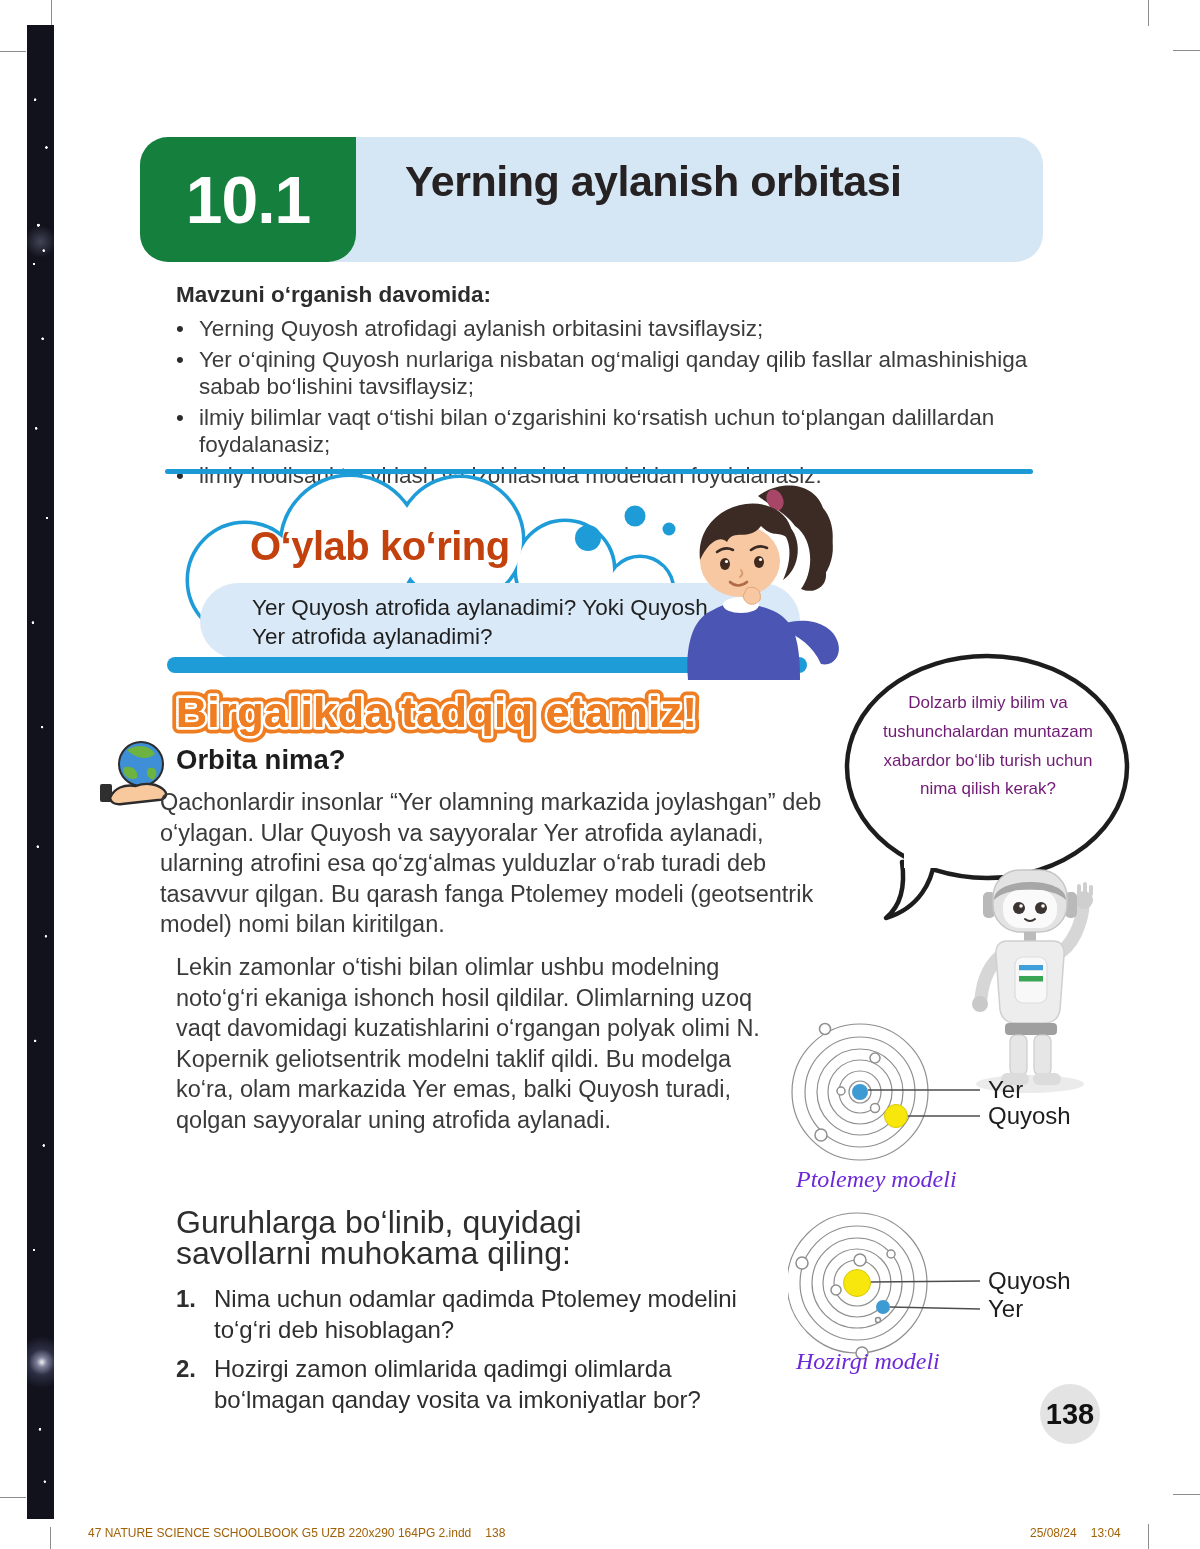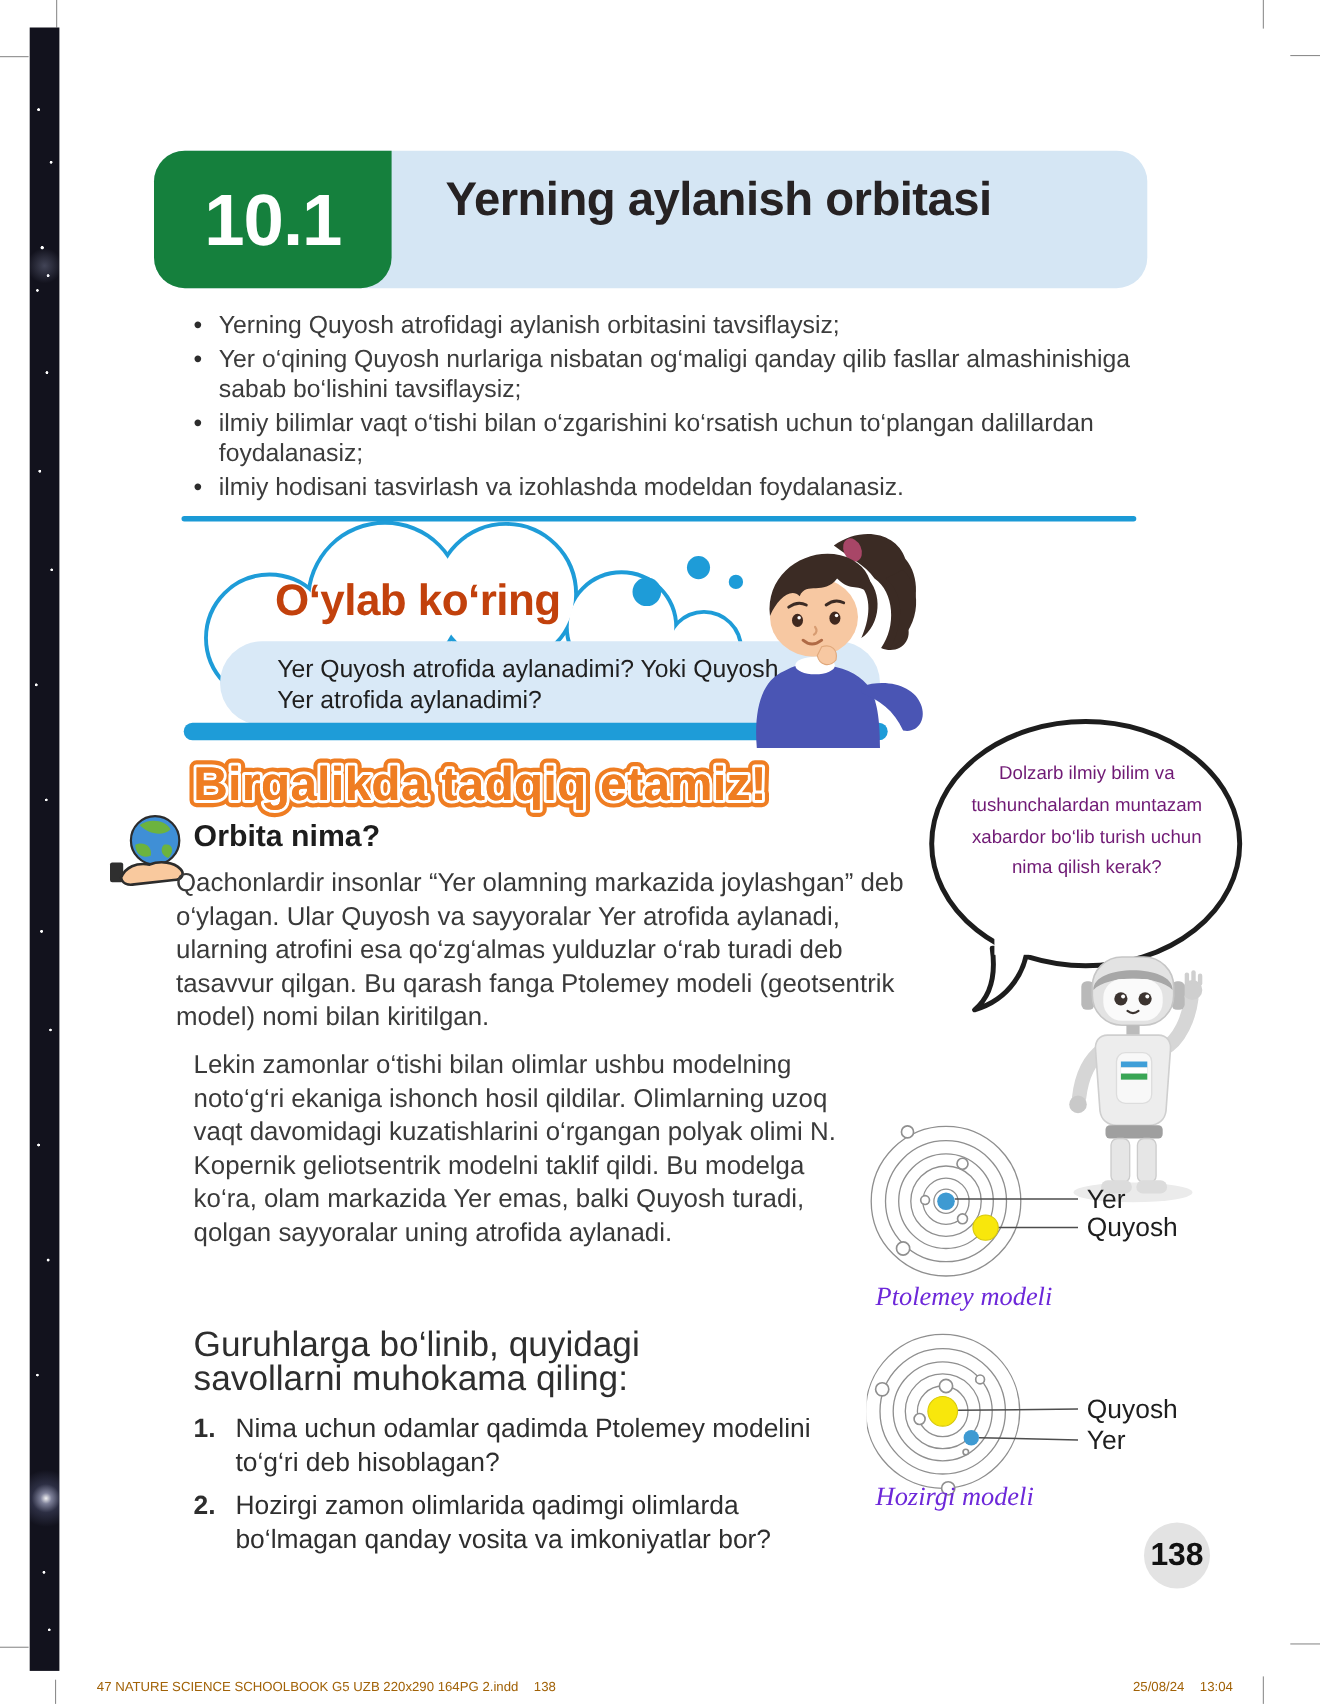--- a/index.html
+++ b/index.html
@@ -111,20 +111,21 @@
 
   <div class="star-strip"></div>
 
   <div class="header-panel"></div>
   <div class="header-badge">
     <span>10.1</span>
   </div>
   <div class="header-title">Yerning aylanish orbitasi</div>
 
   <div class="objectives">
+    <div class="intro">Mavzuni o‘rganish davomida:</div>
     <ul>
       <li>
           <span class="dot">•</span>
           <span>Yerning Quyosh atrofidagi aylanish orbitasini tavsiflaysiz;</span>
         </li>
       <li>
           <span class="dot">•</span>
           <span>Yer o‘qining Quyosh nurlariga nisbatan og‘maligi qanday qilib fasllar almashinishiga sabab bo‘lishini tavsiflaysiz;</span>
         </li>
       <li>

